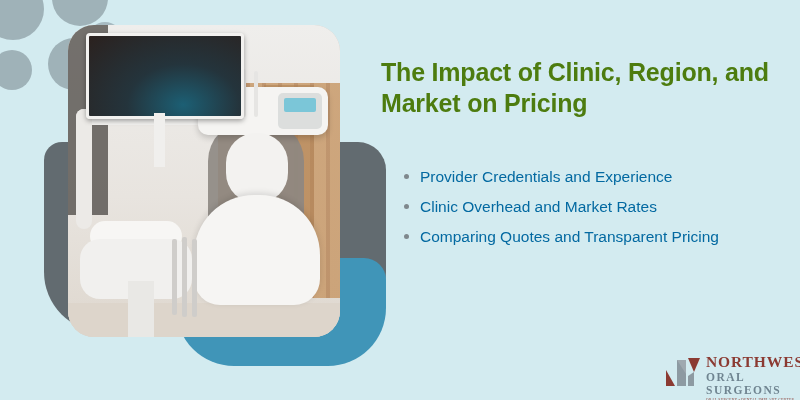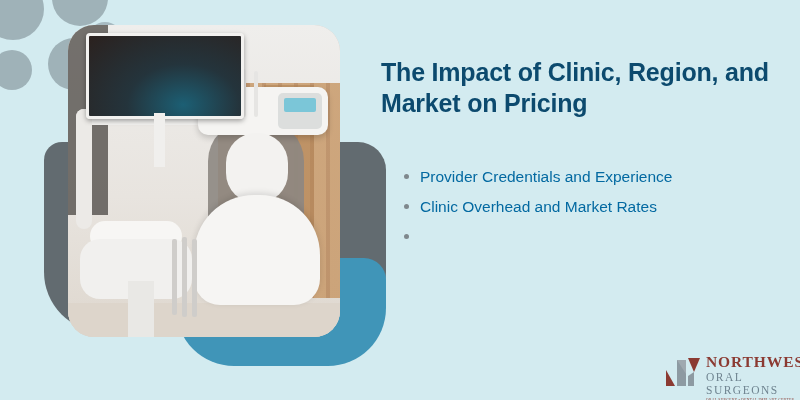--- a/index.html
+++ b/index.html
@@ -64,39 +64,39 @@
   .ph-base{position:absolute;left:12px;top:214px;width:112px;height:60px;background:#f1f0ee;border-radius:20px;}
   .ph-basetop{position:absolute;left:22px;top:196px;width:92px;height:30px;background:#f7f6f4;border-radius:16px;}
   .ph-post{position:absolute;left:60px;top:256px;width:26px;height:58px;background:#e9e8e5;}
   .ph-floor{position:absolute;left:0;bottom:0;width:272px;height:34px;background:#ddd5cb;}
   .ph-inst{position:absolute;background:#cfcdca;border-radius:2px;}
 
   
   .title{
     position:absolute;left:381px;top:57px;width:400px;
     font-size:25px;font-weight:bold;line-height:1.22;
-    color:#0c4a6e;letter-spacing:-.2px;
+    color:#4d7c0f;letter-spacing:-.2px;
   }
   .bullets{position:absolute;left:398px;top:162px;width:395px;margin:0;padding:0;list-style:none;}
   .bullets li{
     position:relative;padding-left:22px;
     font-size:15.5px;line-height:1.95;color:#0369a1;
   }
   .bullets li .bdot{
     position:absolute;left:6px;top:12px;width:5px;height:5px;border-radius:50%;background:#7f888d;
   }
 
   
   .logo{position:absolute;left:664px;top:354px;width:132px;height:42px;}
   .logo-mark{position:absolute;left:0;top:2px;width:40px;height:32px;}
   .logo-text{position:absolute;left:42px;top:0;width:92px;}
   .logo-line1{font-family:"Liberation Serif",serif;font-size:15.5px;font-weight:bold;
     color:#8b3a32;letter-spacing:.9px;line-height:1.08;}
   .logo-line2{font-family:"Liberation Serif",serif;font-size:11.5px;
-    color:#6f8490;letter-spacing:1.5px;line-height:1.18;}
+    color:#6f8490;letter-spacing:1.5px;line-height:1.18;font-weight:bold;}
   .logo-line3{font-family:"Liberation Serif",serif;font-size:3.6px;
     color:#8b3a32;letter-spacing:.35px;line-height:1.5;white-space:nowrap;}
 </style>
 </head>
 <body>
 
 <div class="canvas">
 
   <div class="dots">
     <span class="dot d1"></span>
@@ -143,20 +143,21 @@
     <li>
       <span class="bdot"></span>
       <span>Provider Credentials and Experience</span>
     </li>
     <li>
       <span class="bdot"></span>
       <span>Clinic Overhead and Market Rates</span>
     </li>
     <li>
       <span class="bdot"></span>
+      <span>Comparing Quotes and Transparent Pricing</span>
     </li>
   </ul>
 
   <div class="logo">
     <svg class="logo-mark" viewBox="0 0 40 32">
       <polygon points="2,30 2,14 11,30" fill="#8b3a32"></polygon>
       <polygon points="13,30 13,4 22,4 22,30" fill="#8d9aa2"></polygon>
       <polygon points="13,4 22,4 22,18" fill="#9fa9b0"></polygon>
       <polygon points="24,2 36,2 30,16" fill="#8b3a32"></polygon>
       <polygon points="24,20 30,16 30,30 24,30" fill="#8d9aa2"></polygon>

